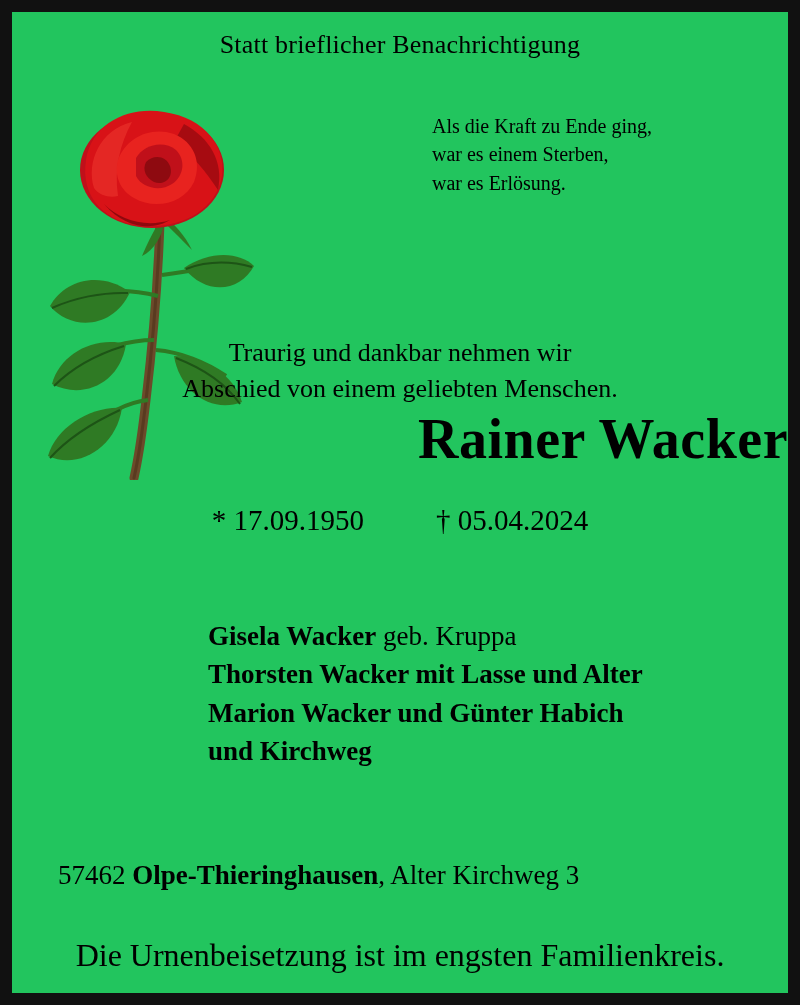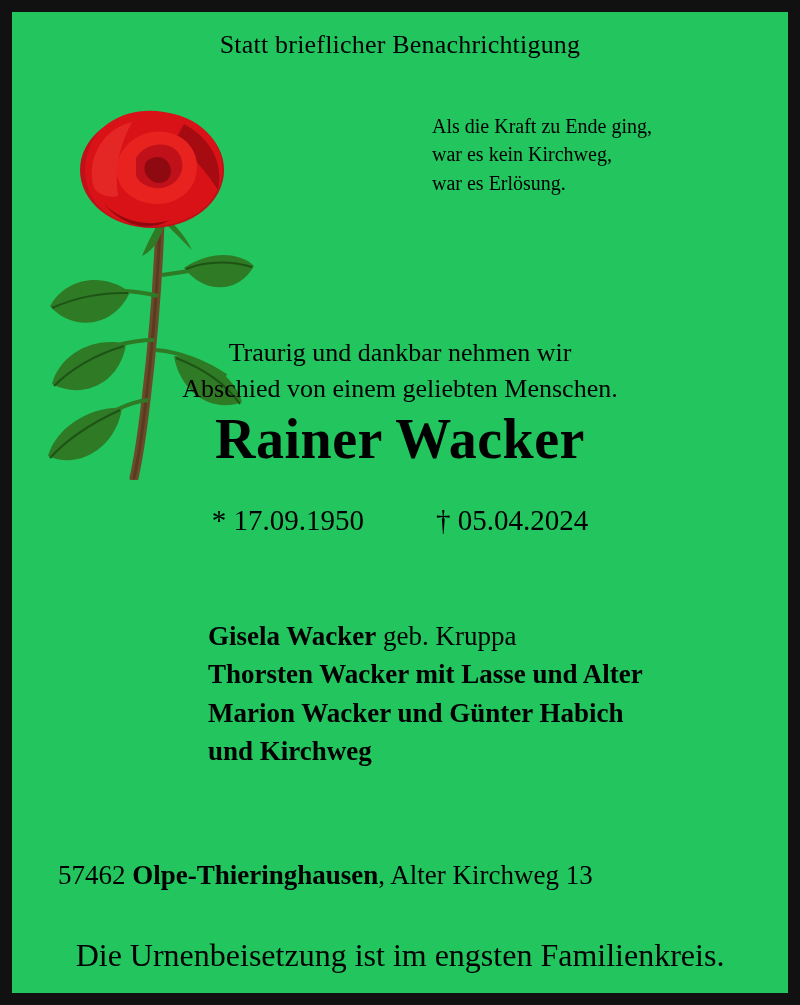--- a/index.html
+++ b/index.html
@@ -69,21 +69,21 @@
     line-height: 1.38;
     margin-top: 48px;
   }
 
   
   .name {
     position: absolute;
     top: 395px;
     left: 0;
     width: 100%;
-    text-align: center;
+    text-align: right;
     font-size: 56px;
     font-weight: bold;
     letter-spacing: 0.5px;
   }
 
   
   .dates {
     position: absolute;
     top: 492px;
     left: 0;
@@ -170,21 +170,21 @@
         <path d="M150 24 C176 38, 190 62, 184 90 C172 72, 158 54, 140 42 Z" fill="#9d0b11" opacity="0.85"></path>
         <path d="M84 60 C92 38, 116 26, 140 34 C160 42, 168 62, 160 82 C150 104, 120 110, 100 98 C86 90, 80 76, 84 60 Z" fill="#e8231f"></path>
         <path d="M102 58 C110 44, 130 40, 142 50 C152 60, 150 76, 138 84 C126 92, 108 88, 102 76 Z" fill="#c0101a"></path>
         <path d="M112 62 C120 54, 132 56, 136 66 C140 78, 130 86, 120 82 C112 78, 108 70, 112 62 Z" fill="#8e0a10"></path>
         <path d="M70 104 C86 120, 112 128, 136 120 C120 130, 92 130, 70 104 Z" fill="#7d070d" opacity="0.8"></path>
       </svg>
     </div>
 
     <div class="verse">
       <div>Als die Kraft zu Ende ging,</div>
-      <div>war es kein Kirchweg,</div>
+      <div>war es einem Sterben,</div>
       <div>war es Erlösung.</div>
     </div>
 
     <div class="intro">
       <div>Traurig und dankbar nehmen wir</div>
       <div>Abschied von einem geliebten Menschen.</div>
     </div>
 
     <div class="name">Rainer Wacker</div>
 
@@ -194,19 +194,19 @@
     </div>
 
     <div class="family">
       <div class="ln"><b>Gisela Wacker</b><span class="reg"> geb. Kruppa</span></div>
       <div class="ln"><b>Thorsten Wacker mit Lasse und Alter</b></div>
       <div class="ln"><b>Marion Wacker und Günter Habich</b></div>
       <div class="ln"><b>und Kirchweg</b></div>
     </div>
 
     <div class="address">
-      <span>57462 </span><b>Olpe-Thieringhausen</b><span>, Alter Kirchweg 13</span>
+      <span>57462 </span><b>Olpe-Thieringhausen</b><span>, Alter Kirchweg 3</span>
     </div>
 
     <div class="footer-note">Die Urnenbeisetzung ist im engsten Familienkreis.</div>
 
   </div>
 </div>
 
 </body></html>

